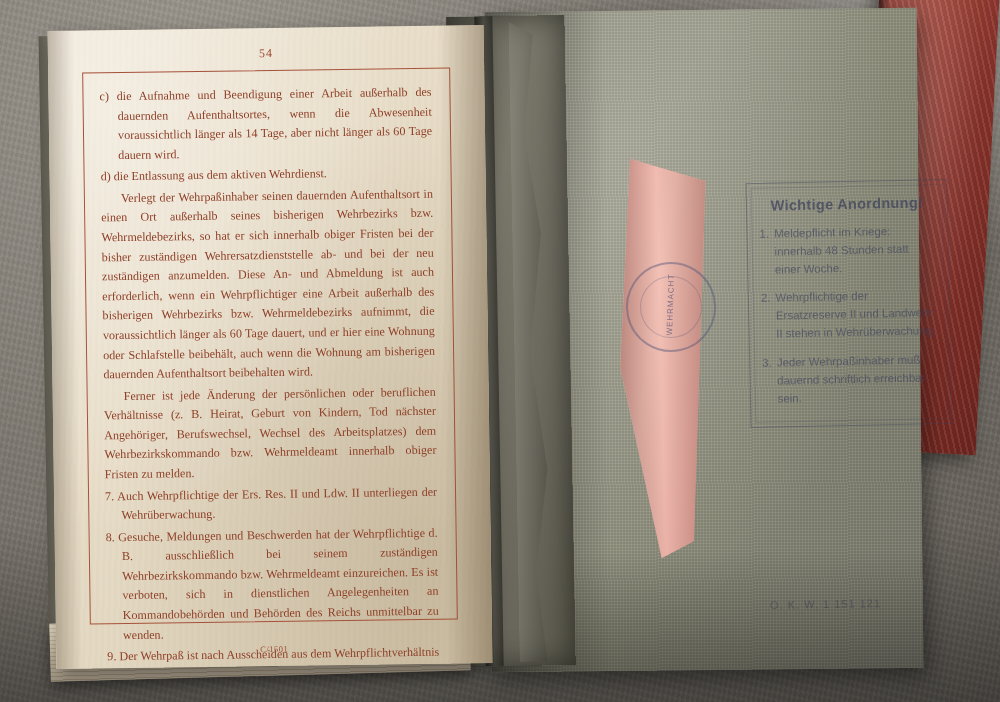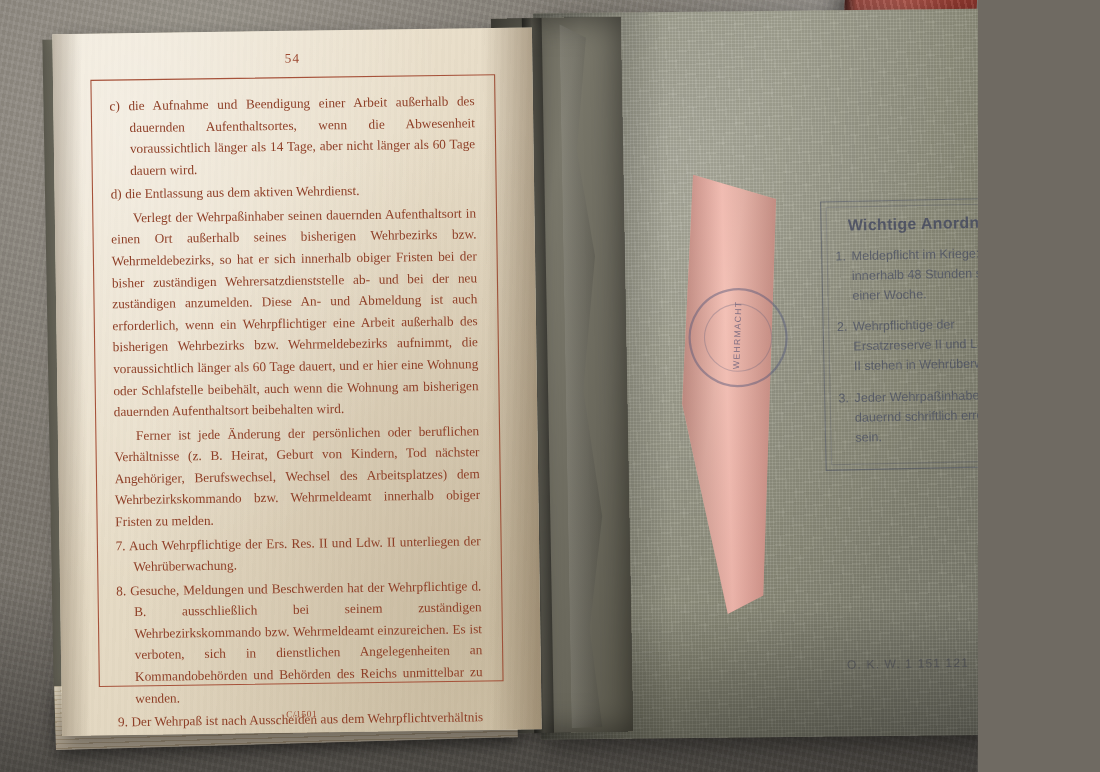--- a/index.html
+++ b/index.html
@@ -2,21 +2,21 @@
 <html><head>
 <meta charset="utf-8">
 <style>
   html, body {
     margin: 0;
     padding: 0;
     background: #6f6a62;
   }
   #root {
     position: relative;
-    width: 889px;
+    width: 1000px;
     height: 702px;
     overflow: hidden;
     font-family: "Liberation Serif", serif;
   }
 
   
   .surface {
     position: absolute;
     inset: 0;
     background:

